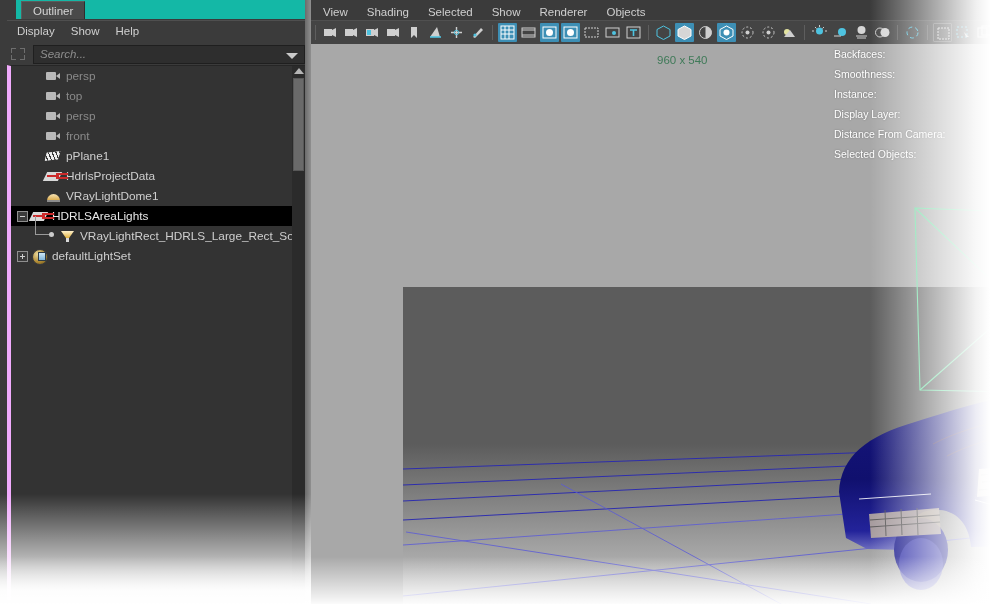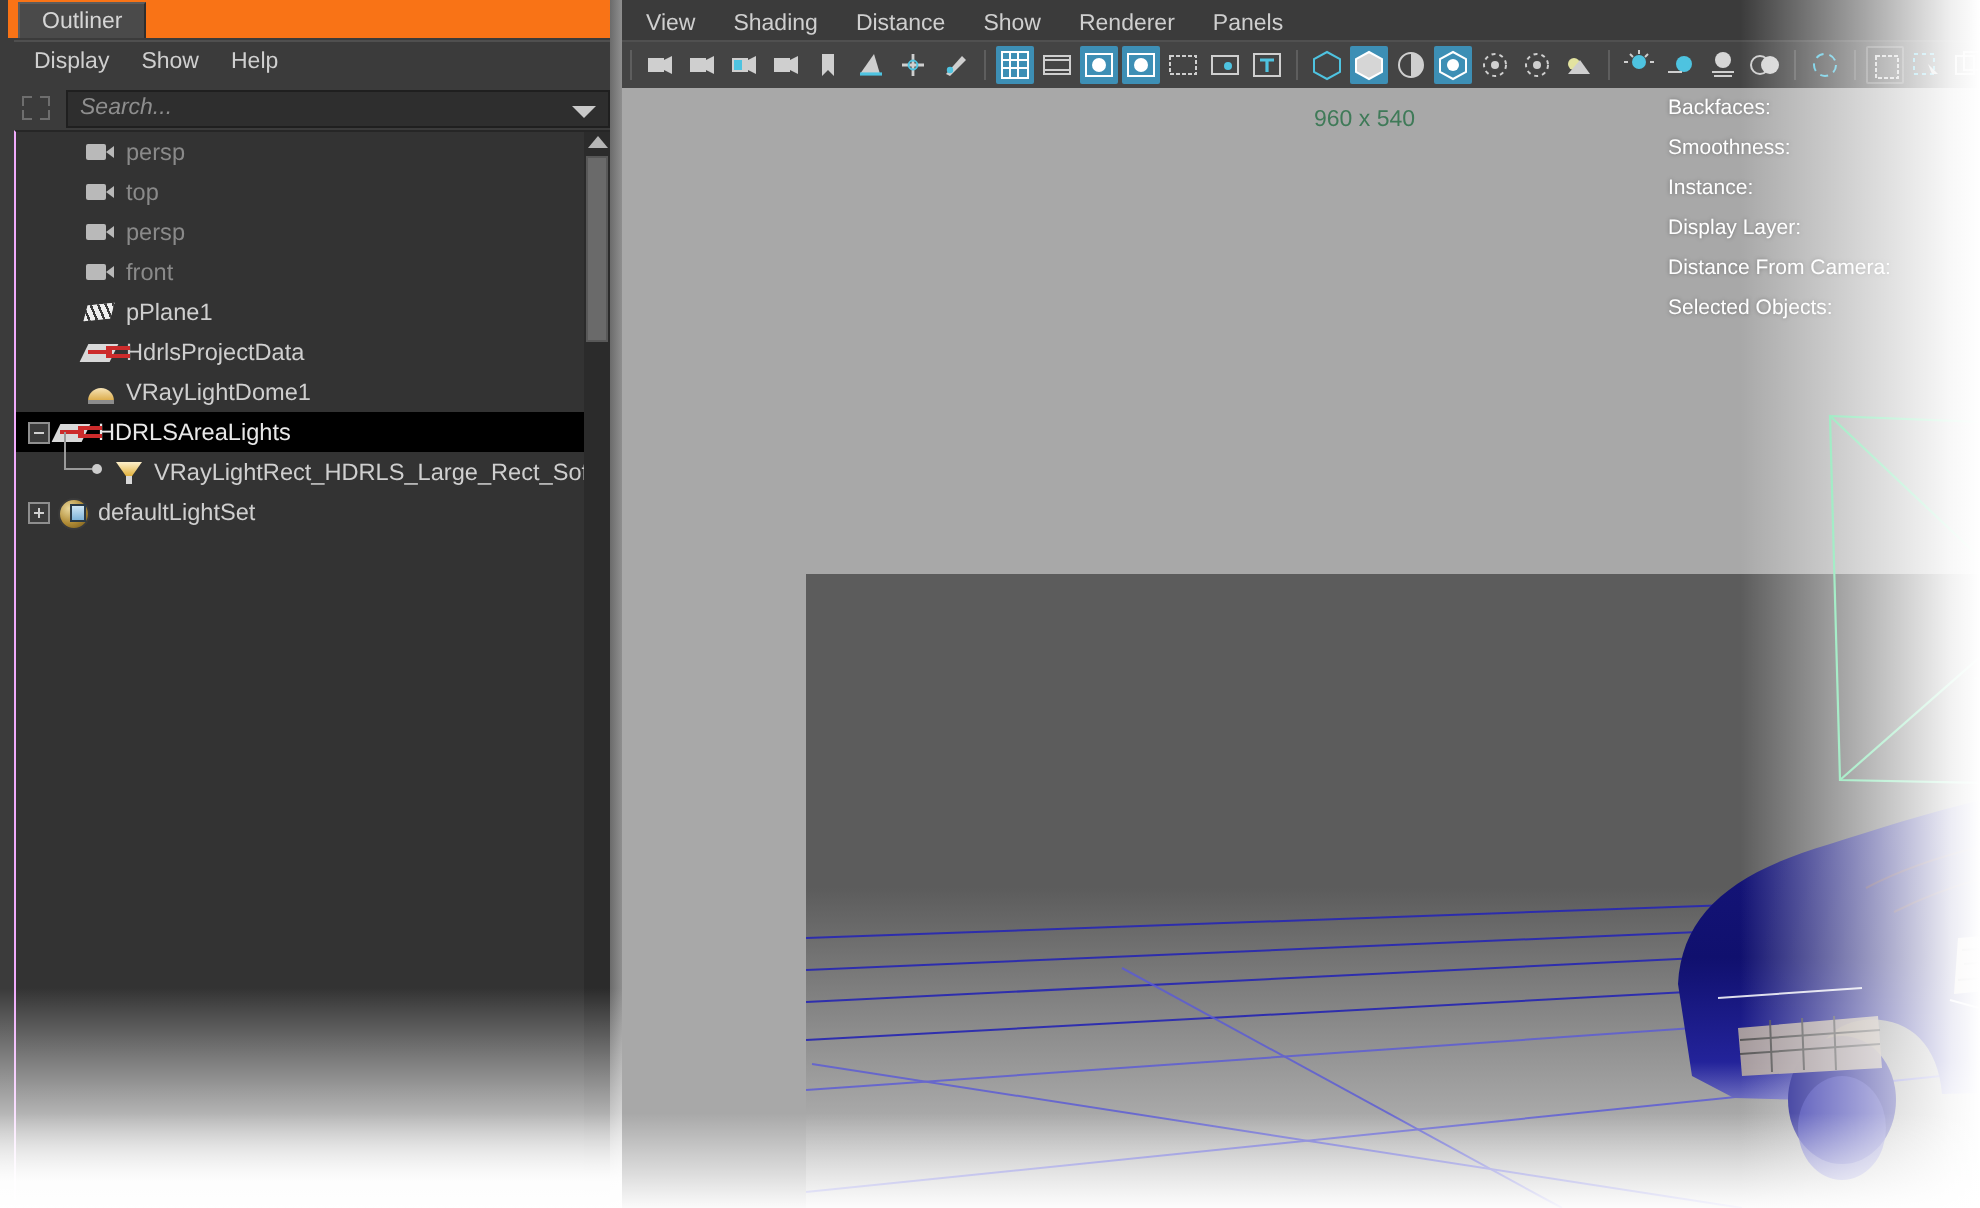--- a/index.html
+++ b/index.html
@@ -11,22 +11,22 @@
   }
   #app { position: relative; width: 990px; height: 604px; }
 
   
   #outliner {
     position: absolute; left: 0; top: 0;
     width: 311px; height: 604px;
     background: #3b3b3b;
   }
   .tabstrip {
-    position: absolute; left: 4px; top: 0; width: 372px; height: 19px;
-    background: #f97316;
+    position: absolute; left: 16px; top: 0; width: 372px; height: 19px;
+    background: #14b8a6;
   }
   .tab {
     position: absolute; left: 5px; top: 1px;
     height: 18px; padding: 0 11px 0 11px;
     background: #4a4a4a;
     color: #d6d6d6; font-size: 11.5px; line-height: 18px;
     border-top: 1px solid #5c5c5c;
     border-left: 1px solid #5c5c5c;
     border-right: 1px solid #2e2e2e;
   }
@@ -75,21 +75,21 @@
     position: absolute; right: 6px; top: 7px;
     width: 0; height: 0;
     border-left: 6px solid transparent; border-right: 6px solid transparent;
     border-top: 6px solid #c9c9c9;
   }
 
   .treewrap {
     position: absolute; left: 7px; top: 65px;
     width: 298px; height: 535px;
     background: #333333;
-    border-left: 1px solid #f0abfc;
+    border-left: 4px solid #f0abfc;
     border-top: 1px solid #262626;
     overflow: hidden;
     text-decoration: underline;
   }
   .tree { position: absolute; left: 0; top: 0; width: 285px; }
   .row {
     height: 20px; display: flex; align-items: center;
     font-size: 11.8px; color: #cfcfcf; white-space: nowrap;
     position: relative;
   }
@@ -383,24 +383,24 @@
     </div>
   </div>
 
   <div class="vp-divider"></div>
 
   <div id="viewport">
 
     <div class="vp-menubar">
       <div class="mi">View</div>
       <div class="mi">Shading</div>
-      <div class="mi">Distance</div>
+      <div class="mi">Selected</div>
       <div class="mi">Show</div>
       <div class="mi">Renderer</div>
-      <div class="mi">Panels</div>
+      <div class="mi">Objects</div>
     </div>
 
     <div class="vp-toolbar" id="vp-toolbar">
         <div class="tbsep"></div>
         <div class="tb">
           <svg width="17" height="17">
             <rect x="2" y="5" width="8" height="7" fill="#cfcfcf"></rect>
             <path d="M10 6 L14 4 L14 13 L10 11 Z" fill="#cfcfcf"></path>
           </svg>
         </div>

